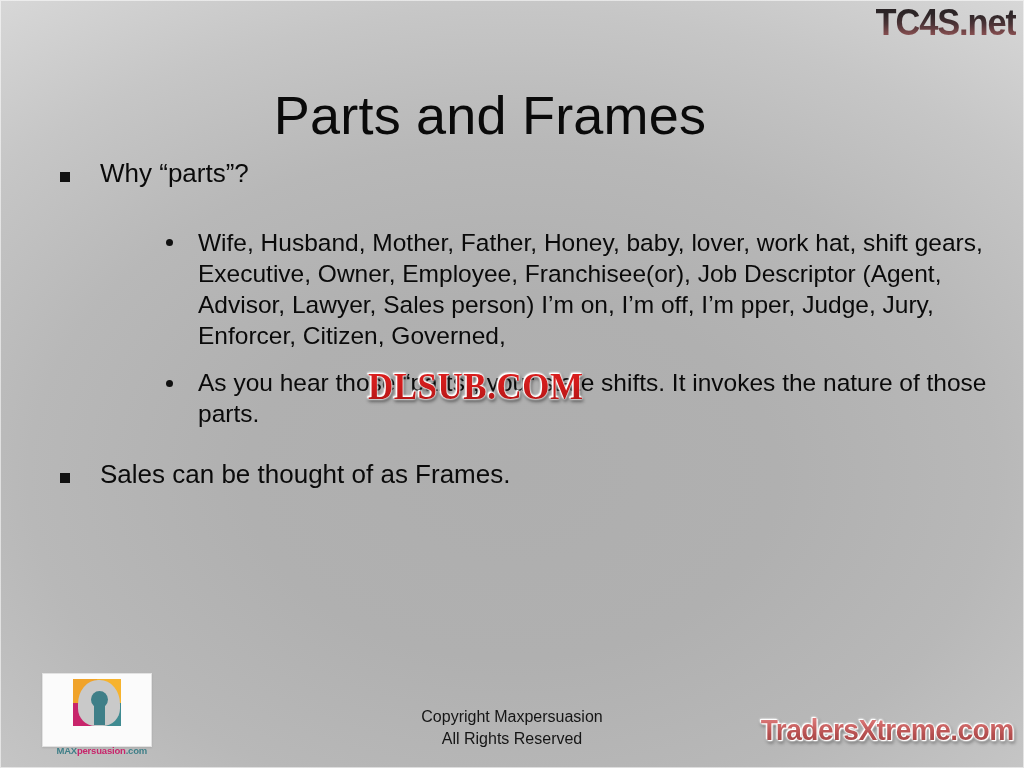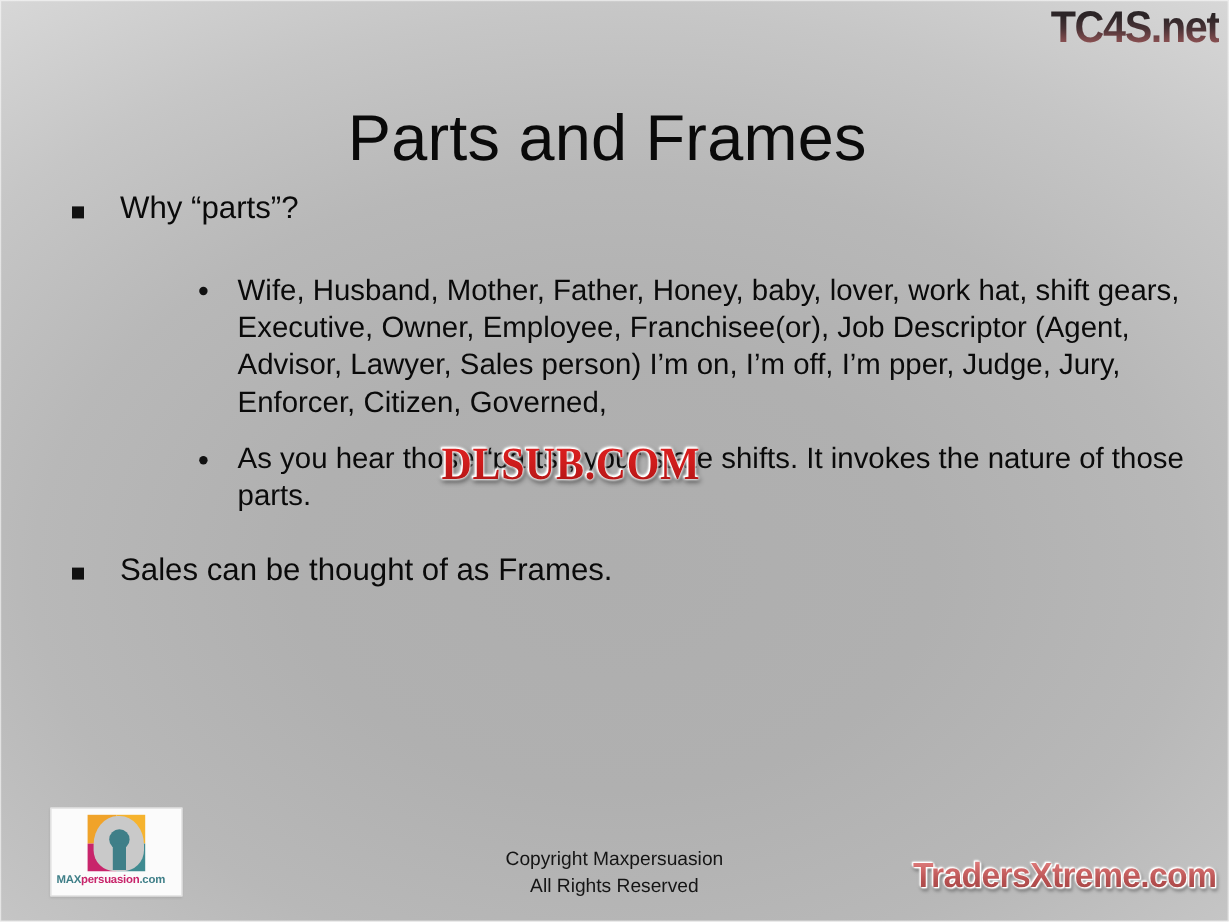--- a/index.html
+++ b/index.html
@@ -36,21 +36,21 @@
     content: "";
     position: absolute;
     inset: 0;
     pointer-events: none;
     box-shadow: inset 0 0 0 1px rgba(255,255,255,0.55);
   }
 
   
   .slide-title {
     position: absolute;
-    left: 16px;
+    left: 0;
     top: 52px;
     width: 980px;
     text-align: center;
     font-size: 54px;
     font-weight: normal;
     color: #0a0a0a;
     letter-spacing: 0.2px;
     line-height: 1;
   }
 
@@ -212,22 +212,22 @@
   .max-mark .keyhole-stem {
     position: absolute;
     left: 47px;
     top: 25px;
     width: 11px;
     height: 22px;
     background: #3f7f88;
     border-radius: 2px 2px 0 0;
   }
   .max-wordmark {
-    margin-top: 2px;
-    text-align: left;
+    margin-top: 19px;
+    text-align: right;
     font-size: 9.5px;
     font-weight: bold;
     letter-spacing: -0.2px;
     white-space: nowrap;
   }
   .max-wordmark .w-max { color: #3f7f88; }
   .max-wordmark .w-per { color: #c8256b; }
   .max-wordmark .w-dot { color: #3f7f88; }
 
   

